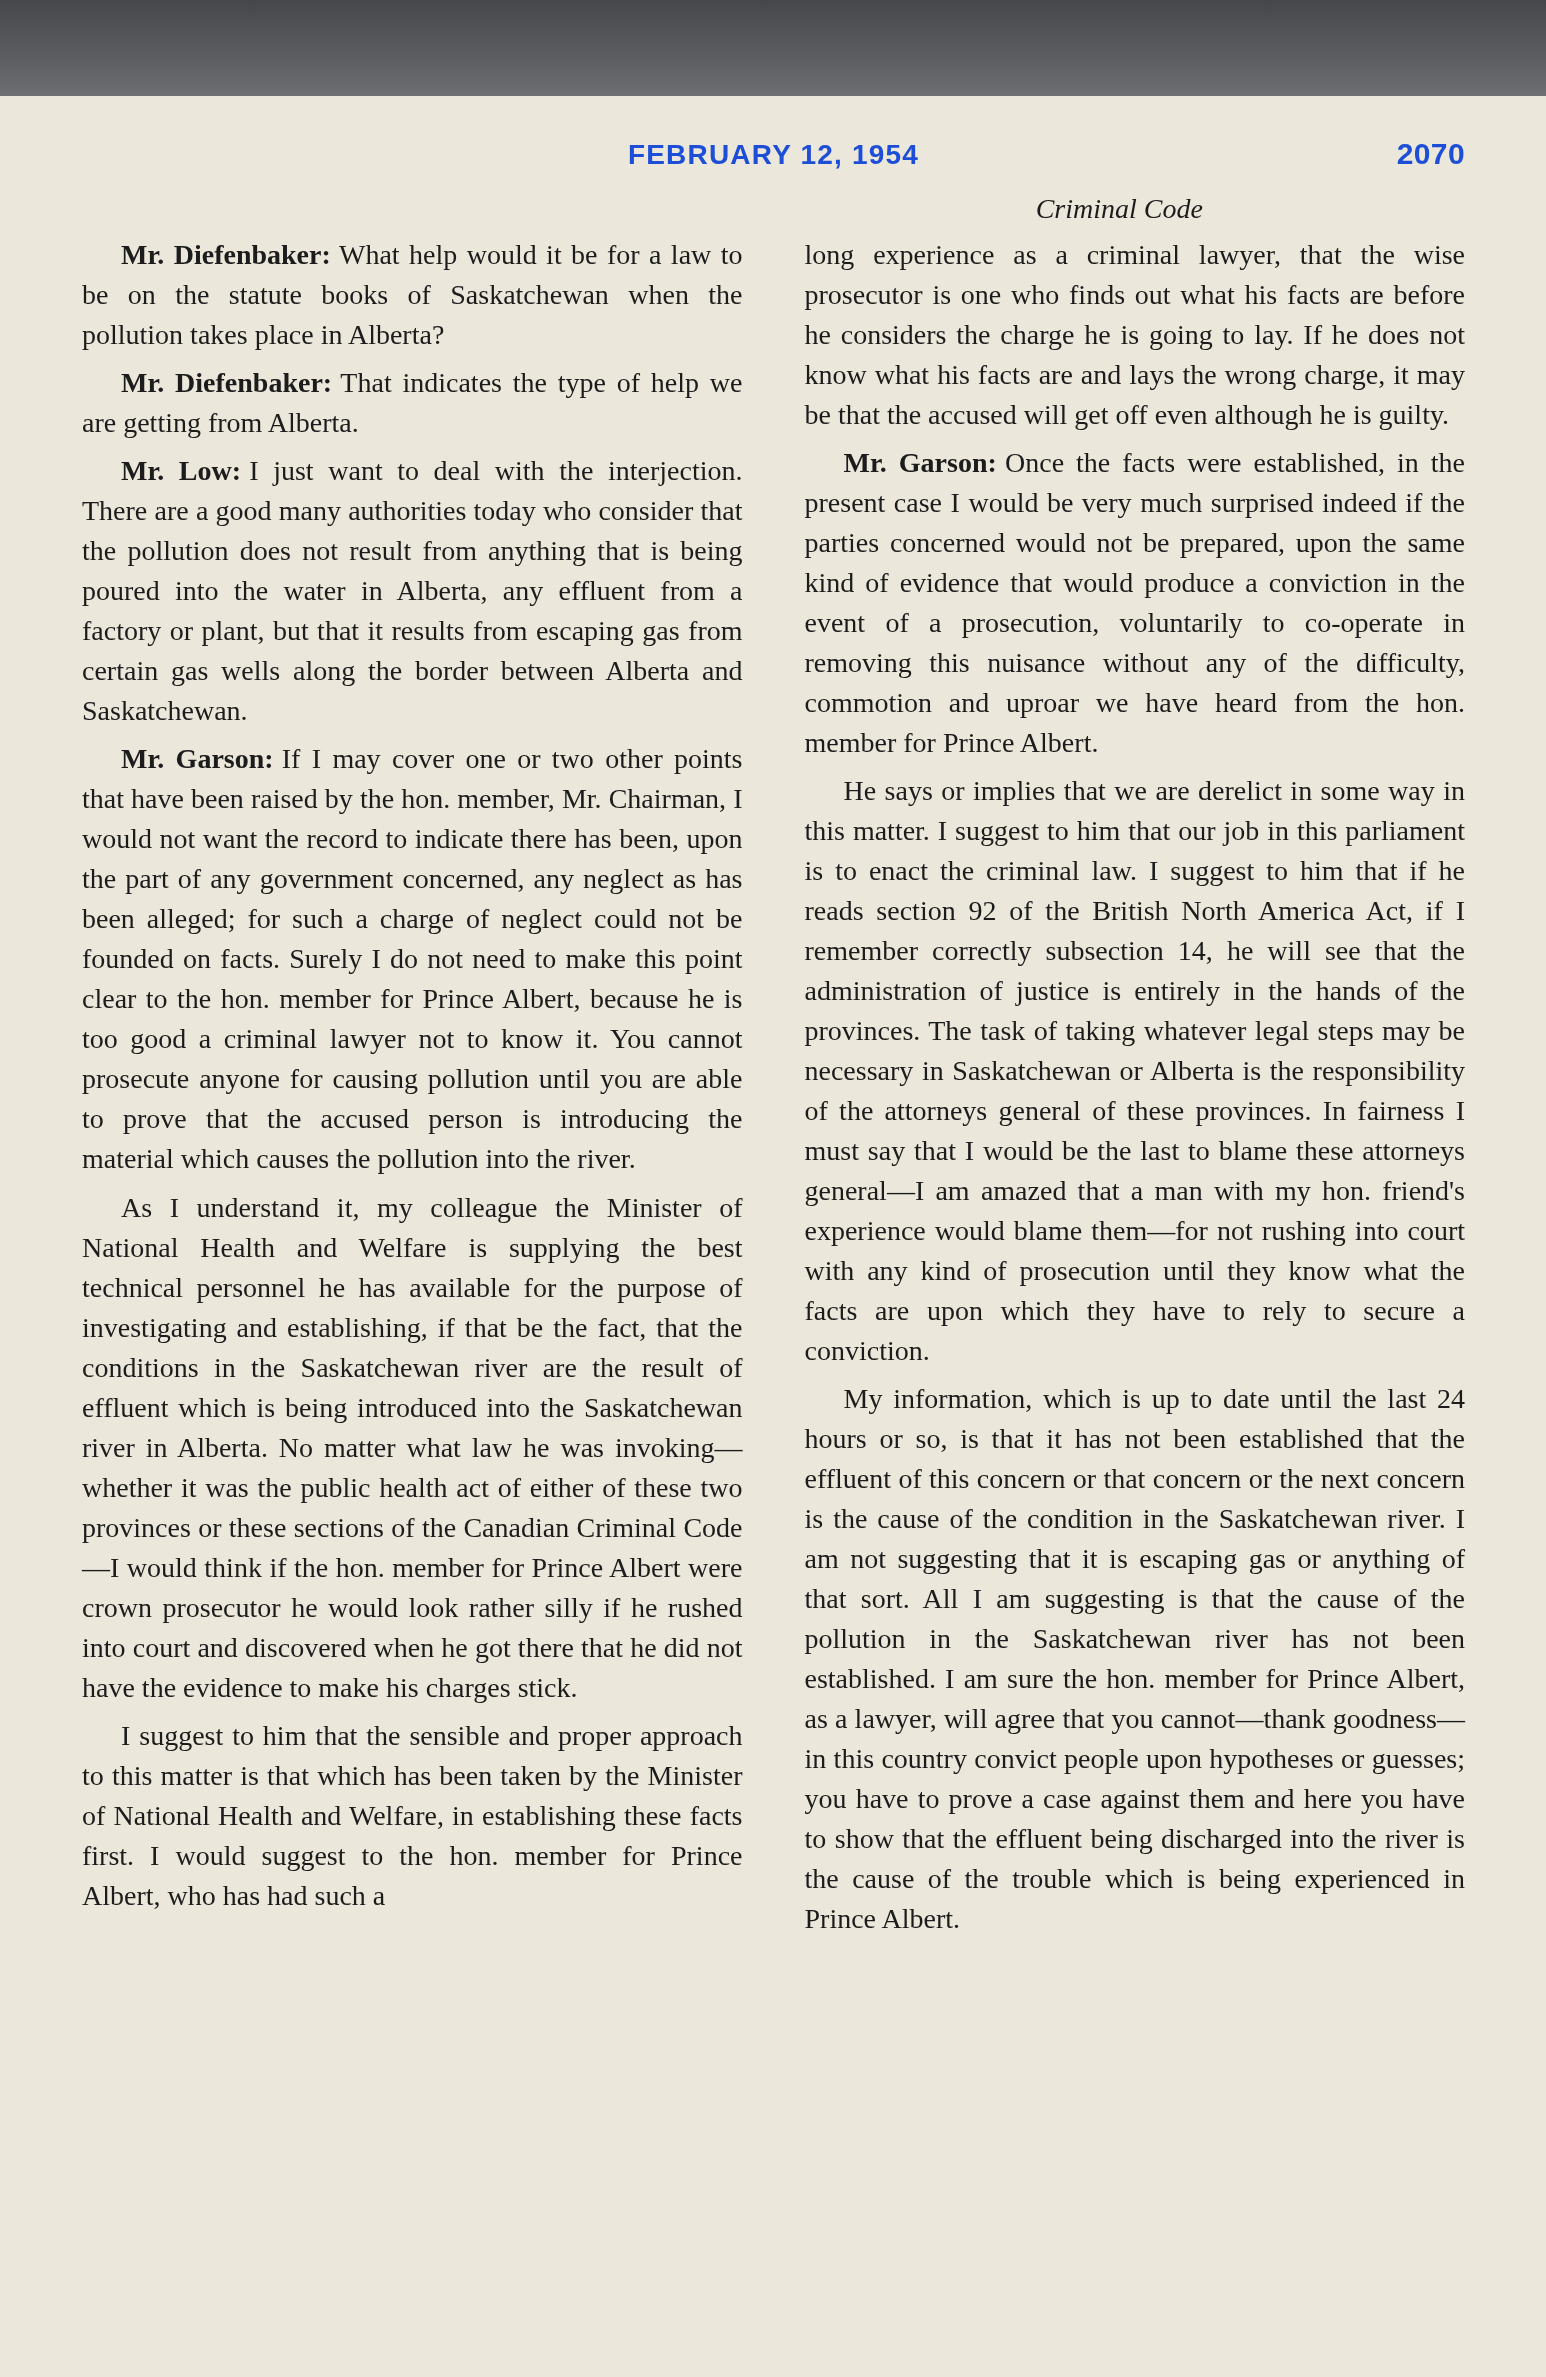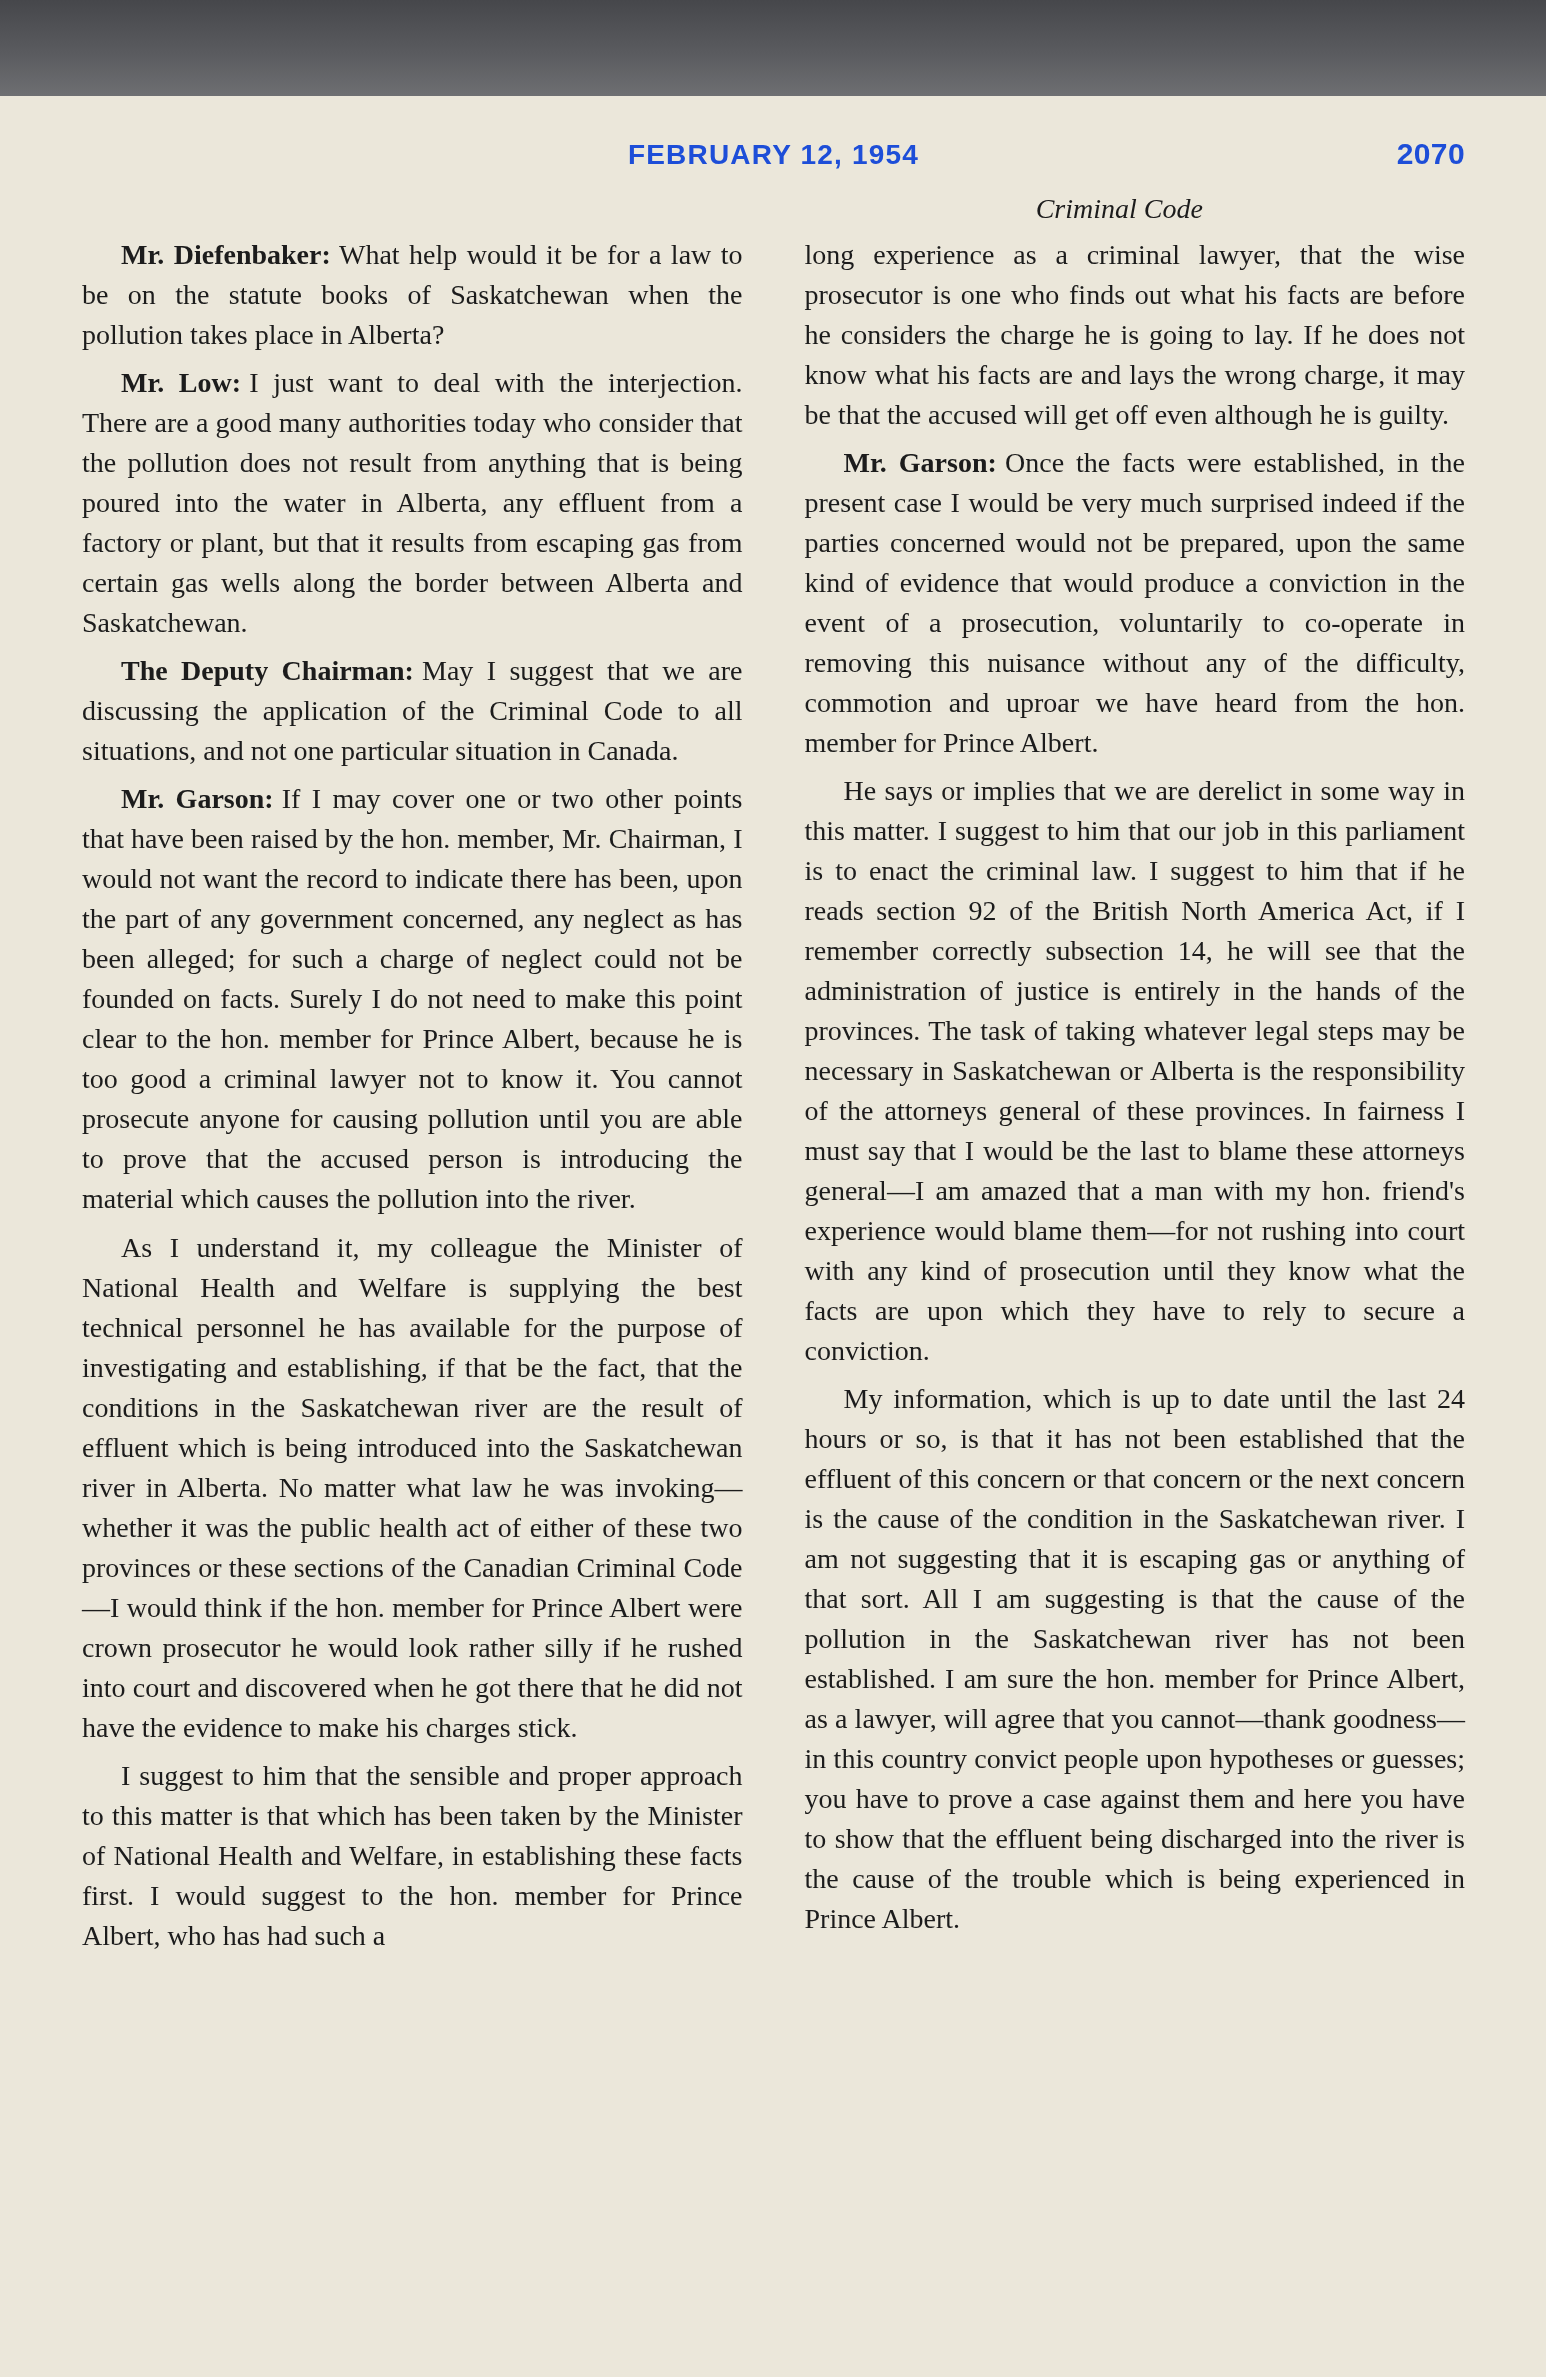--- a/index.html
+++ b/index.html
@@ -100,22 +100,22 @@
 
   <div class="running-row">
     <span class="spacer"></span>
     <span class="title-half">Criminal Code</span>
   </div>
 
   <div class="columns">
 
     <div class="col">
       <p class="para"><span class="speaker">Mr. Diefenbaker:</span><span>What help would it be for a law to be on the statute books of Saskatchewan when the pollution takes place in Alberta?</span></p>
+      <p class="para"><span class="speaker">Mr. Diefenbaker:</span><span>That indicates the type of help we are getting from Alberta.</span></p>
       <p class="para"><span class="speaker">Mr. Low:</span><span>I just want to deal with the interjection. There are a good many authorities today who consider that the pollution does not result from anything that is being poured into the water in Alberta, any effluent from a factory or plant, but that it results from escaping gas from certain gas wells along the border between Alberta and Saskatchewan.</span></p>
-      <p class="para"><span class="speaker">The Deputy Chairman:</span><span>May I suggest that we are discussing the application of the Criminal Code to all situations, and not one particular situation in Canada.</span></p>
       <p class="para"><span class="speaker">Mr. Garson:</span><span>If I may cover one or two other points that have been raised by the hon. member, Mr. Chairman, I would not want the record to indicate there has been, upon the part of any government concerned, any neglect as has been alleged; for such a charge of neglect could not be founded on facts. Surely I do not need to make this point clear to the hon. member for Prince Albert, because he is too good a criminal lawyer not to know it. You cannot prosecute anyone for causing pollution until you are able to prove that the accused person is introducing the material which causes the pollution into the river.</span></p>
       <p class="para"><span class="speaker"></span><span>As I understand it, my colleague the Minister of National Health and Welfare is supplying the best technical personnel he has available for the purpose of investigating and establishing, if that be the fact, that the conditions in the Saskatchewan river are the result of effluent which is being introduced into the Saskatchewan river in Alberta. No matter what law he was invoking—whether it was the public health act of either of these two provinces or these sections of the Canadian Criminal Code—I would think if the hon. member for Prince Albert were crown prosecutor he would look rather silly if he rushed into court and discovered when he got there that he did not have the evidence to make his charges stick.</span></p>
       <p class="para"><span class="speaker"></span><span>I suggest to him that the sensible and proper approach to this matter is that which has been taken by the Minister of National Health and Welfare, in establishing these facts first. I would suggest to the hon. member for Prince Albert, who has had such a</span></p>
     </div>
 
     <div class="col">
       <p class="para cont"><span class="speaker"></span><span>long experience as a criminal lawyer, that the wise prosecutor is one who finds out what his facts are before he considers the charge he is going to lay. If he does not know what his facts are and lays the wrong charge, it may be that the accused will get off even although he is guilty.</span></p>
       <p class="para"><span class="speaker">Mr. Garson:</span><span>Once the facts were established, in the present case I would be very much surprised indeed if the parties concerned would not be prepared, upon the same kind of evidence that would produce a conviction in the event of a prosecution, voluntarily to co-operate in removing this nuisance without any of the difficulty, commotion and uproar we have heard from the hon. member for Prince Albert.</span></p>
       <p class="para"><span class="speaker"></span><span>He says or implies that we are derelict in some way in this matter. I suggest to him that our job in this parliament is to enact the criminal law. I suggest to him that if he reads section 92 of the British North America Act, if I remember correctly subsection 14, he will see that the administration of justice is entirely in the hands of the provinces. The task of taking whatever legal steps may be necessary in Saskatchewan or Alberta is the responsibility of the attorneys general of these provinces. In fairness I must say that I would be the last to blame these attorneys general—I am amazed that a man with my hon. friend's experience would blame them—for not rushing into court with any kind of prosecution until they know what the facts are upon which they have to rely to secure a conviction.</span></p>
       <p class="para"><span class="speaker"></span><span>My information, which is up to date until the last 24 hours or so, is that it has not been established that the effluent of this concern or that concern or the next concern is the cause of the condition in the Saskatchewan river. I am not suggesting that it is escaping gas or anything of that sort. All I am suggesting is that the cause of the pollution in the Saskatchewan river has not been established. I am sure the hon. member for Prince Albert, as a lawyer, will agree that you cannot—thank goodness—in this country convict people upon hypotheses or guesses; you have to prove a case against them and here you have to show that the effluent being discharged into the river is the cause of the trouble which is being experienced in Prince Albert.</span></p>

